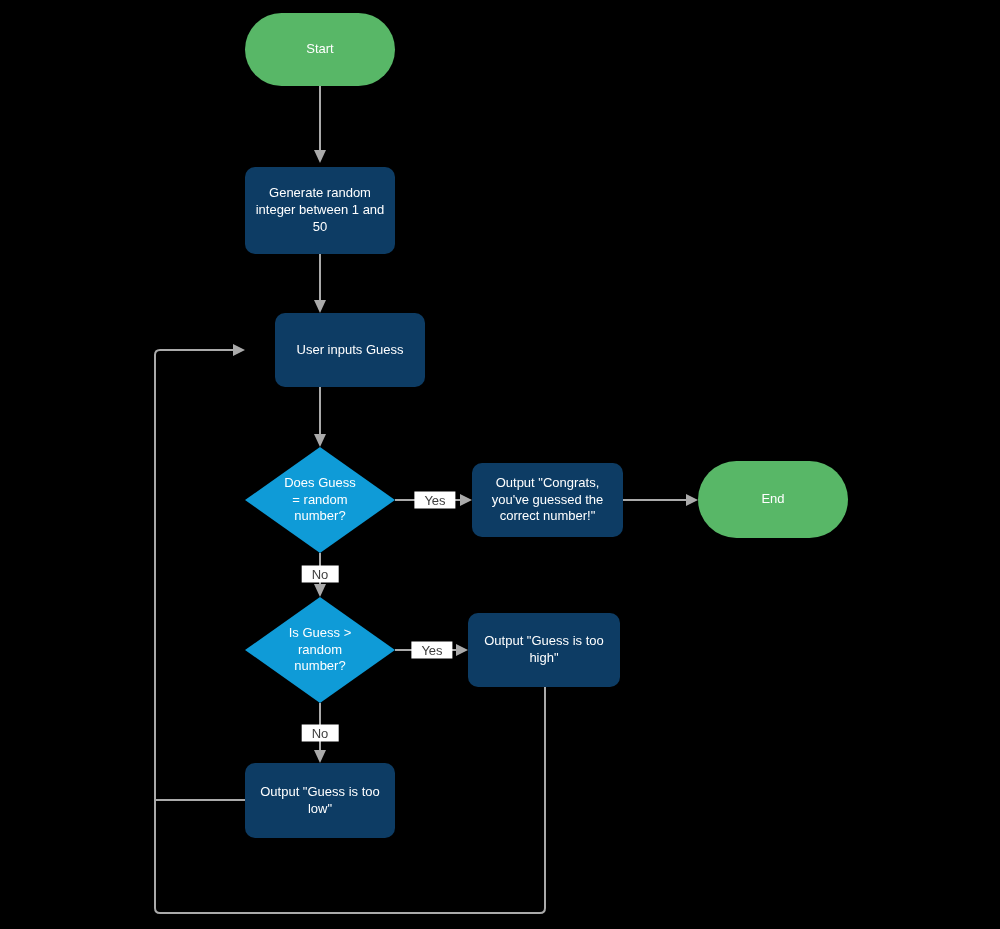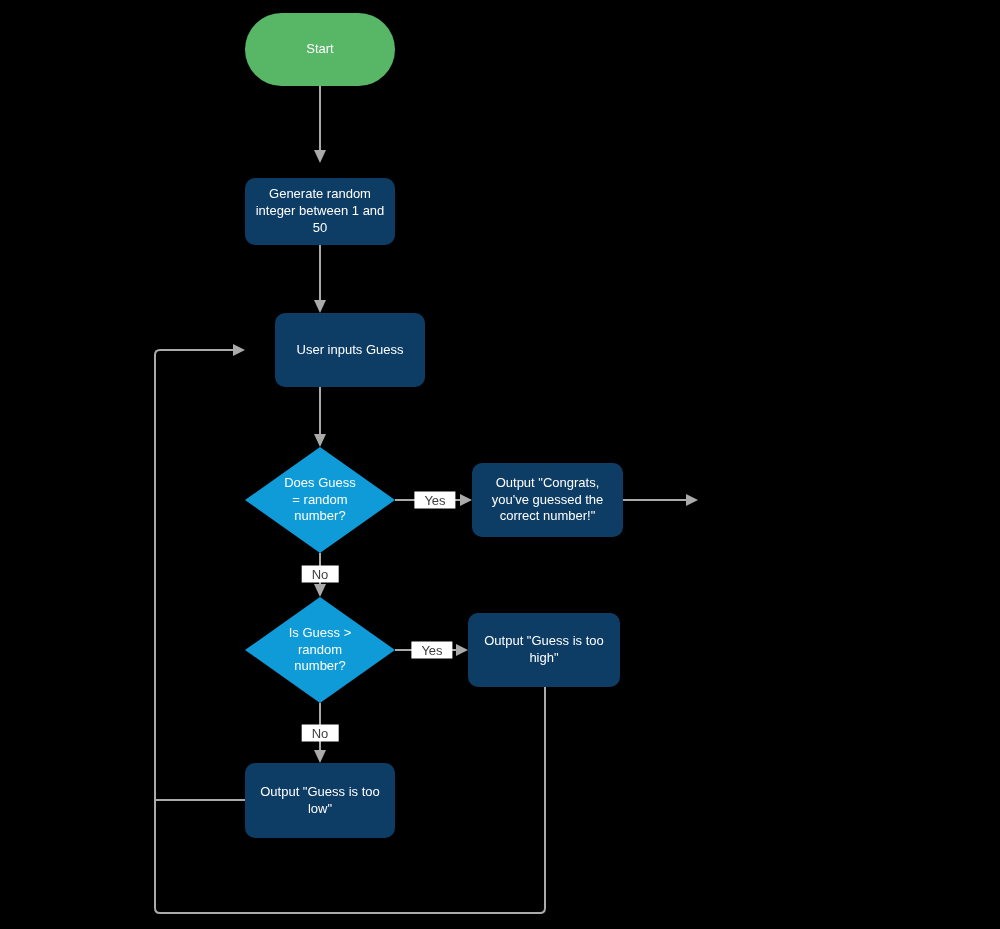--- a/index.html
+++ b/index.html
@@ -84,21 +84,21 @@
     <path d="M245 800 L155 800"></path>
 
     <path d="M545 687 L545 908 Q545 913 540 913 L160 913 Q155 913 155 908 L155 355 Q155 350 160 350 L233 350"></path>
     <polygon points="233,344 233,356 245,350"></polygon>
   </svg>
 
   <div class="node terminator" style="left:245px;top:13px;width:150px;height:73px;">
     <span>Start</span>
   </div>
 
-  <div class="node process" style="left:245px;top:178px;width:150px;height:67px;">
+  <div class="node process" style="left:245px;top:167px;width:150px;height:87px;">
     <span>Generate random
 integer between 1 and
 50</span>
   </div>
 
   <div class="node process" style="left:245px;top:313px;width:150px;height:74px;margin-left:30px;">
     <span>User inputs Guess</span>
   </div>
 
   <div class="node decision" style="left:245px;top:447px;width:150px;height:106px;">
@@ -106,20 +106,23 @@
 = random
 number?</span>
   </div>
 
   <div class="node process" style="left:472px;top:463px;width:151px;height:74px;">
     <span>Output "Congrats,
 you've guessed the
 correct number!"</span>
   </div>
 
+  <div class="node terminator" style="left:698px;top:461px;width:150px;height:77px;">
+    <span>End</span>
+  </div>
 
   <div class="node decision" style="left:245px;top:597px;width:150px;height:106px;">
     <span>Is Guess &gt;
 random
 number?</span>
   </div>
 
   <div class="node process" style="left:468px;top:613px;width:152px;height:74px;">
     <span>Output "Guess is too
 high"</span>

